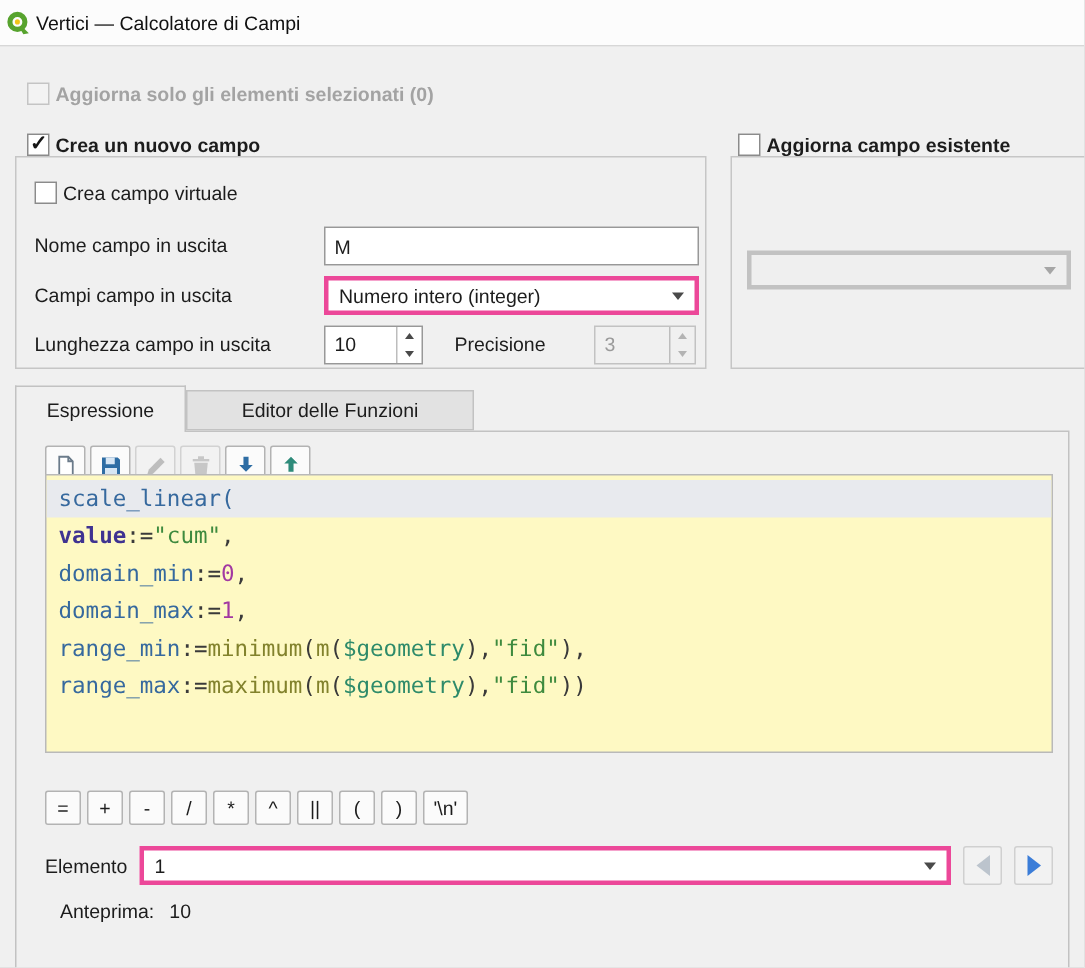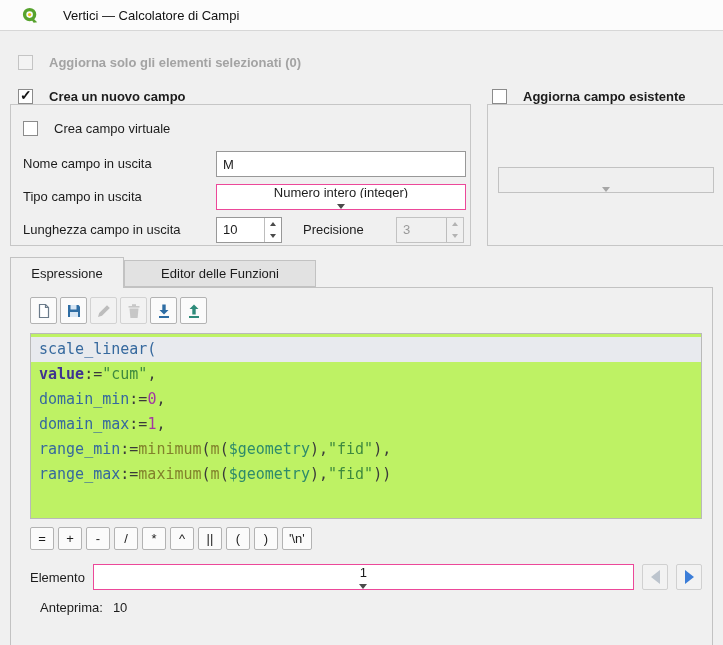--- a/index.html
+++ b/index.html
@@ -6,25 +6,25 @@
   html,body { background:#d8d8d8; }
   .dialog {
     position: relative; width: 723px; height: 645px;
     background: #f0f0f0; overflow: hidden;
     font-family: "Liberation Sans", sans-serif; font-size: 13px; color: #1c1c1c;
   }
   
   .titlebar {
     position:absolute; top:0; left:0; right:0; height:31px;
     background:#fcfcfc; border-bottom:1px solid #d7d7d7;
-    display:flex; align-items:center; gap:24px; padding-left:22px;
+    display:flex; align-items:center; gap:3px; padding-left:4px;
   }
   .title { color:#111; }
   
-  .chk { position:absolute; display:flex; align-items:center; gap:16px; height:18px; cursor:default; }
+  .chk { position:absolute; display:flex; align-items:center; gap:4px; height:18px; cursor:default; }
   .box { width:15px; height:15px; background:#ffffff; border:1px solid #8b8b8b; position:relative; flex:none; }
   .box.checked::after {
     content:"✓"; position:absolute; left:1px; top:-3px;
     font-size:14px; font-weight:bold; color:#151515;
   }
   .bold { font-weight:bold; }
   .chk-disabled .box { background:#f3f3f3; border-color:#c4c4c4; }
   .chk-disabled .lbl { color:#a3a3a3; }
   .pos-only   { left:18px;  top:53px; }
   .pos-create { left:18px;  top:87px; }
@@ -38,22 +38,22 @@
   .l-name { left:12px;  top:46px; }
   .l-type { left:12px;  top:79px; }
   .l-len  { left:12px;  top:112px; }
   .l-prec { left:292px; top:112px; }
   .field {
     position:absolute; height:26px; border:1px solid #989898; background:#fff;
     padding:0 6px; font:inherit; color:inherit; outline:none;
   }
   .f-name { left:205px; top:46px; width:250px; }
   .combo {
-    height:26px; background:#fff; border:1px solid #ec4899;
-    display:flex; align-items:center; padding:0 7px; gap:6px;flex-direction:column;
+    height:26px; background:#fff; border:3px solid #ec4899;
+    display:flex; align-items:center; padding:0 7px; gap:6px;
   }
   .combo-abs { position:absolute; }
   .f-type { left:205px; top:79px; width:250px; }
   .combo-text { flex:1; white-space:nowrap; overflow:hidden; }
   .arrow-down {
     width:0; height:0; flex:none;
     border-left:4px solid transparent; border-right:4px solid transparent;
     border-top:5px solid #4a4a4a;
   }
   .combo-disabled { background:#efefef; border-color:#c2c2c2; }
@@ -85,22 +85,22 @@
     position:absolute; left:10px; top:287px; width:703px; height:362px;
     border:1px solid #c2c2c2; background:#f0f0f0;
   }
   .toolbar { position:absolute; left:19px; top:9px; display:flex; gap:3px; }
   .tb {
     width:27px; height:27px; border:1px solid #b3b3b3; background:#fbfbfb; border-radius:2px;
     display:flex; align-items:center; justify-content:center; padding:0;
   }
   .tb-disabled { border-color:#d2d2d2; background:#f2f2f2; }
   .editor {
-    position:absolute; left:19px; top:45px; width:672px; height:186px;
-    background:#bef264; border:1px solid #b9b9b9; overflow:hidden;
+    position:absolute; left:19px; top:28px; width:672px; height:186px;
+    background:#fef9c3; border:1px solid #b9b9b9; overflow:hidden;
   }
   .code { font-family:"DejaVu Sans Mono", monospace; font-size:15px; line-height:25px; padding-top:3px; }
   .code-line { padding:0 8px; white-space:pre; }
   .code-line.hl { background:#e8eaee; }
   .tok-fn  { color:#36699e; }
   .tok-kw  { color:#3f3391; font-weight:bold; }
   .tok-str { color:#3e8a3e; }
   .tok-num { color:#a238a2; }
   .tok-fn2 { color:#82822c; }
   .tok-var { color:#2e8b6a; }
@@ -152,21 +152,21 @@
 
   <div class="group group-left">
     <div class="chk chk-virtual">
       <span class="box"></span>
       <span class="lbl">Crea campo virtuale</span>
     </div>
 
     <span class="flabel l-name">Nome campo in uscita</span>
     <input class="field f-name" value="M" style="">
 
-    <span class="flabel l-type">Tipo campo in uscita</span>
+    <span class="flabel l-type">Campi campo in uscita</span>
     <div class="combo combo-abs f-type">
       <span class="combo-text">Numero intero (integer)</span>
       <span class="arrow-down"></span>
     </div>
 
     <span class="flabel l-len">Lunghezza campo in uscita</span>
     <div class="spin f-len">
       <span class="spin-text">10</span>
       <span class="spin-btns">
         <span class="spin-up">

